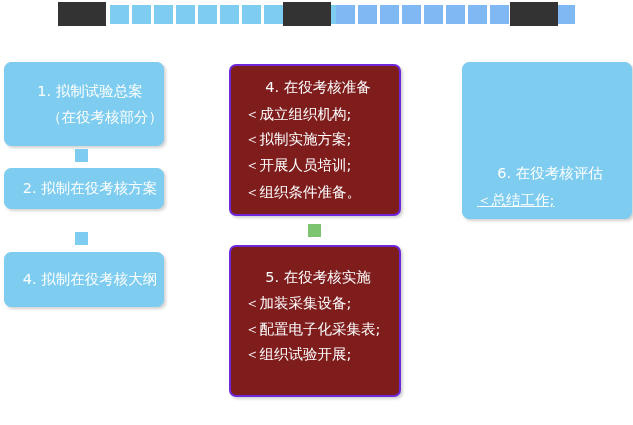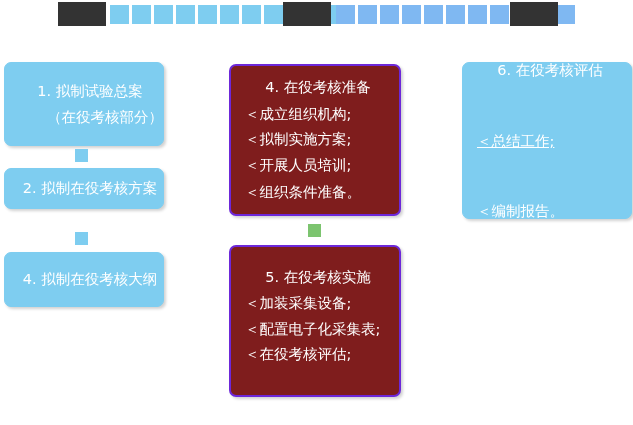--- a/index.html
+++ b/index.html
@@ -136,21 +136,20 @@
       <div class="box-line title" style="margin-bottom: 12px; text-align: center;">4. 在役考核准备</div>
       <div class="box-line bullet" style="margin-bottom: 11px;">＜成立组织机构;</div>
       <div class="box-line bullet" style="margin-bottom: 11px;">＜拟制实施方案;</div>
       <div class="box-line bullet" style="margin-bottom: 13px;">＜开展人员培训;</div>
       <div class="box-line bullet" style="margin-bottom: 0px;">＜组织条件准备。</div>
     </div>
     <div class="flow-box green" style="left: 229px; top: 245px; width: 172px; height: 152px; justify-content: center; padding-left: 14px; padding-right: 8px;">
       <div class="box-line title" style="margin-bottom: 12px; text-align: center;">5. 在役考核实施</div>
       <div class="box-line bullet" style="margin-bottom: 11px;">＜加装采集设备;</div>
       <div class="box-line bullet" style="margin-bottom: 11px;">＜配置电子化采集表;</div>
-      <div class="box-line bullet" style="margin-bottom: 11px;">＜在役考核评估;</div>
+      <div class="box-line bullet" style="margin-bottom: 11px;">＜组织试验开展;</div>
     </div>
     <div class="connector green" style="left: 308px; top: 224px;"></div>
-    <div class="flow-box blue" style="left: 462px; top: 62px; width: 170px; height: 157px; justify-content: space-between; padding-left: 14px; padding-right: 8px;">
+    <div class="flow-box blue" style="left: 462px; top: 62px; width: 170px; height: 157px; justify-content: flex-end; padding-left: 14px; padding-right: 8px;">
       <div class="box-line title" style="margin-bottom: 12px; text-align: center;">6. 在役考核评估</div>
       <div class="box-line bullet" style="margin-bottom: 11px; text-decoration: underline;">＜总结工作;</div>
-      <div class="box-line bullet" style="margin-bottom: 0px;">＜编制报告。</div>
     </div>
   </div>
 
 </body></html>

